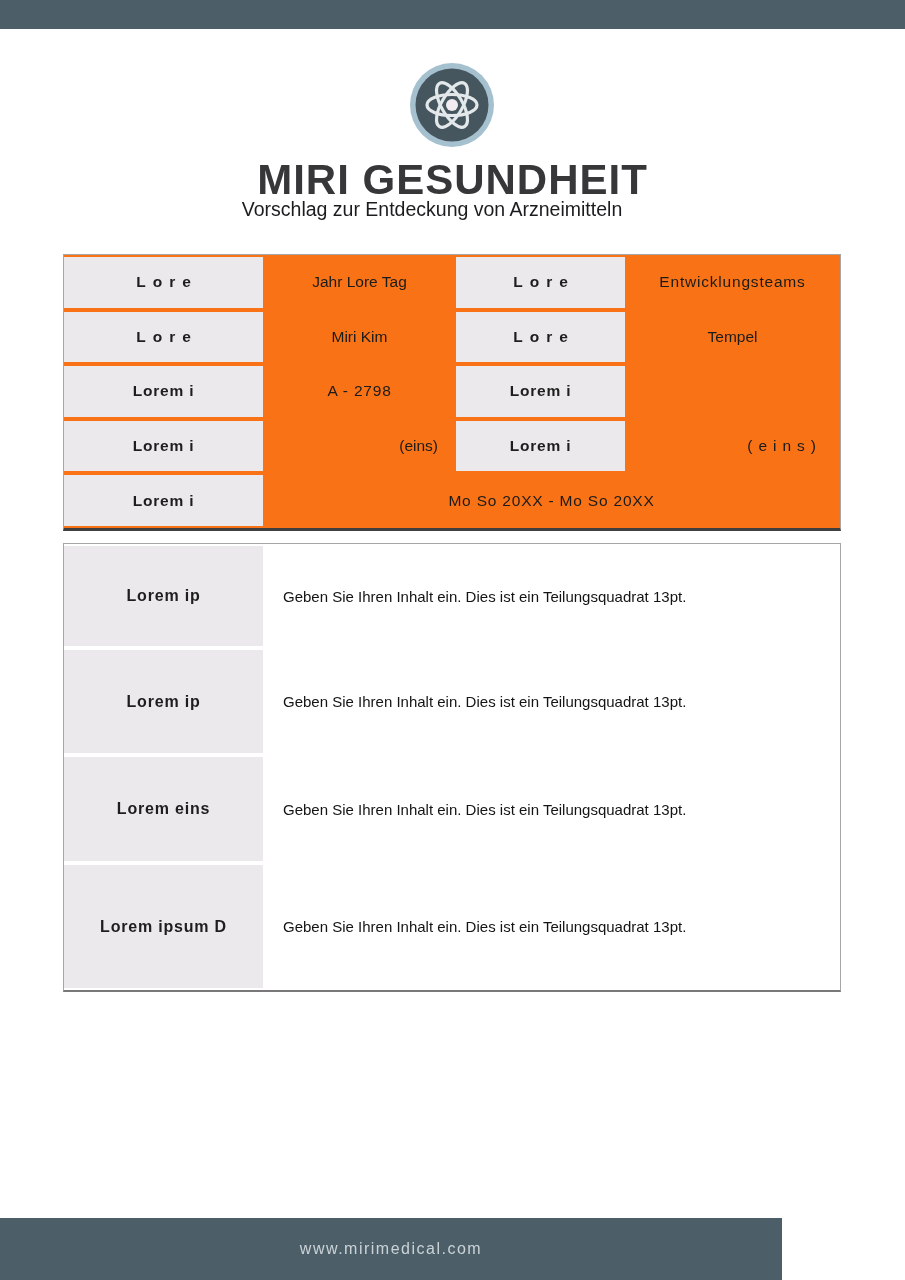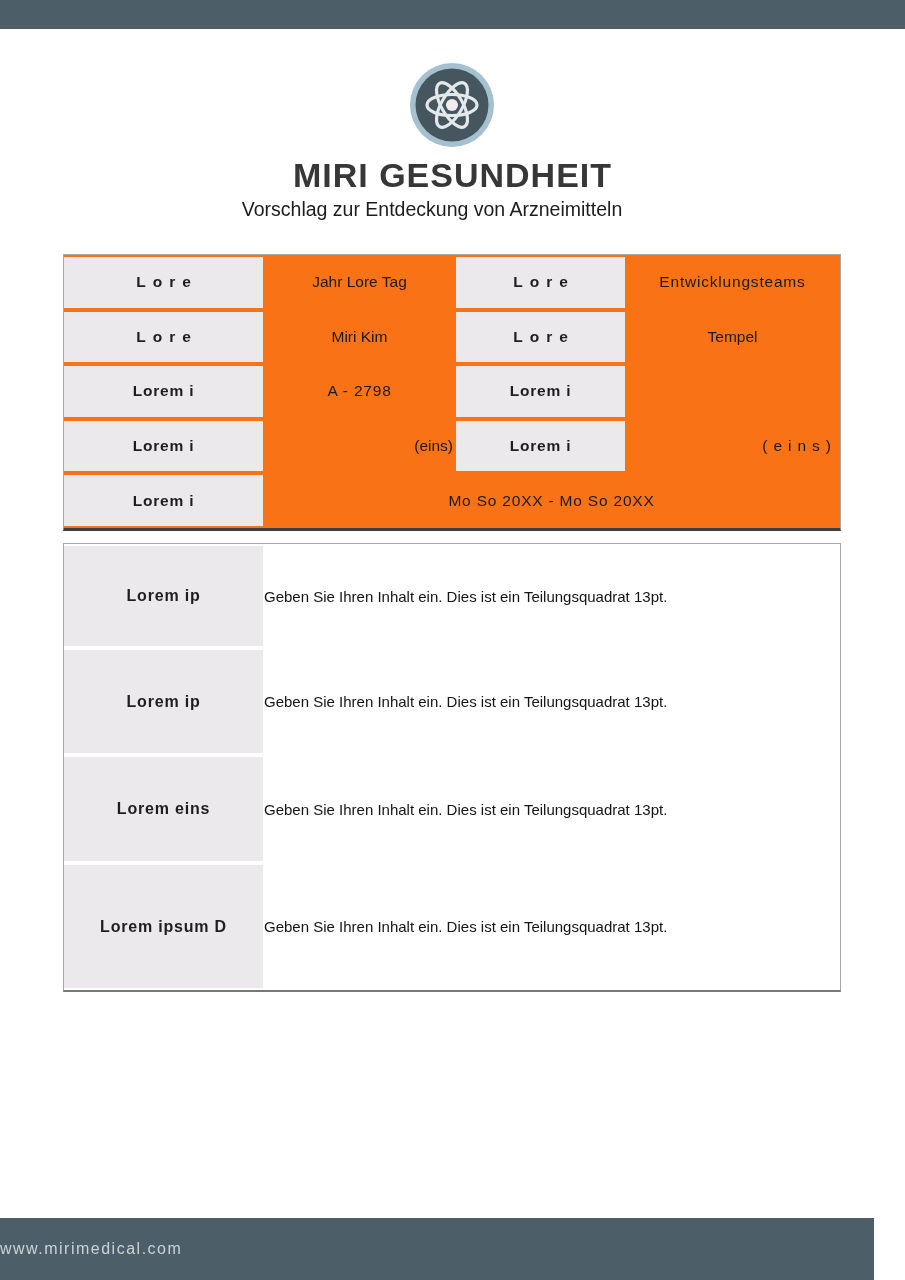--- a/index.html
+++ b/index.html
@@ -13,37 +13,37 @@
   }
 
   
   .topbar {
     position: absolute; top: 0; left: 0;
     width: 905px; height: 29px;
     background: #4c5f69;
   }
   .footerbar {
     position: absolute; top: 1218px; left: 0;
-    width: 874px; height: 62px;
+    width: 782px; height: 62px;
     background: #4c5f69;
-    display: flex; align-items: center; 
+    display: flex; align-items: center; justify-content: center;
   }
   .footerbar .url {
     color: #ccd3d7; font-size: 16px; letter-spacing: 1.5px;
   }
 
   
   .logo {
     position: absolute; top: 63px; left: 410px;
     width: 84px; height: 84px;
   }
   .title {
     position: absolute; top: 156px; left: 0;
     width: 905px; text-align: center;
-    font-size: 34px; font-weight: bold; color: #37373a;
+    font-size: 42px; font-weight: bold; color: #37373a;
     letter-spacing: 1px;
   }
   .subtitle {
     position: absolute; top: 198px; left: 0;
     width: 864px; text-align: center;
     font-size: 19.5px; color: #1c1c1e;
   }
 
   
   .info-table {
@@ -64,21 +64,21 @@
     display: flex; align-items: center; justify-content: center;
     font-size: 15.5px;
     box-sizing: border-box;
   }
   .label-cell {
     background: #ebe9eb;
     margin: 2px 0;
     font-weight: bold; color: #1e1e1e;
   }
   .value-cell { color: #1b1b1b; }
-  .right { justify-content: flex-end; padding-right: 3px; }
+  .right { justify-content: flex-end; padding-right: 18px; }
   .span-cell { grid-column: 2 / 5; }
   .ls-wide { letter-spacing: 7px; margin-right: -7px; }
   .ls-sm   { letter-spacing: 0.8px; }
   .ls-eins { letter-spacing: 6px; }
 
   
   .content-table {
     position: absolute; left: 63px; top: 543px;
     width: 778px; height: 449px;
     box-sizing: border-box;
@@ -88,21 +88,21 @@
     grid-template-rows: 104px 107px 108px 1fr;
     background: #ffffff;
   }
   .crow {
     display: grid;
     grid-template-columns: 199px 1fr;
   }
   .crow .label-cell { font-size: 16px; }
   .content-cell {
     display: flex; align-items: center;
-    padding-left: 1px;
+    padding-left: 20px;
     font-size: 15px; color: #141414; text-align: center;
   }
 </style>
 </head>
 <body>
 
 <div class="topbar"></div>
 
 <div class="logo">
   <svg width="84" height="84" viewBox="0 0 84 84">

